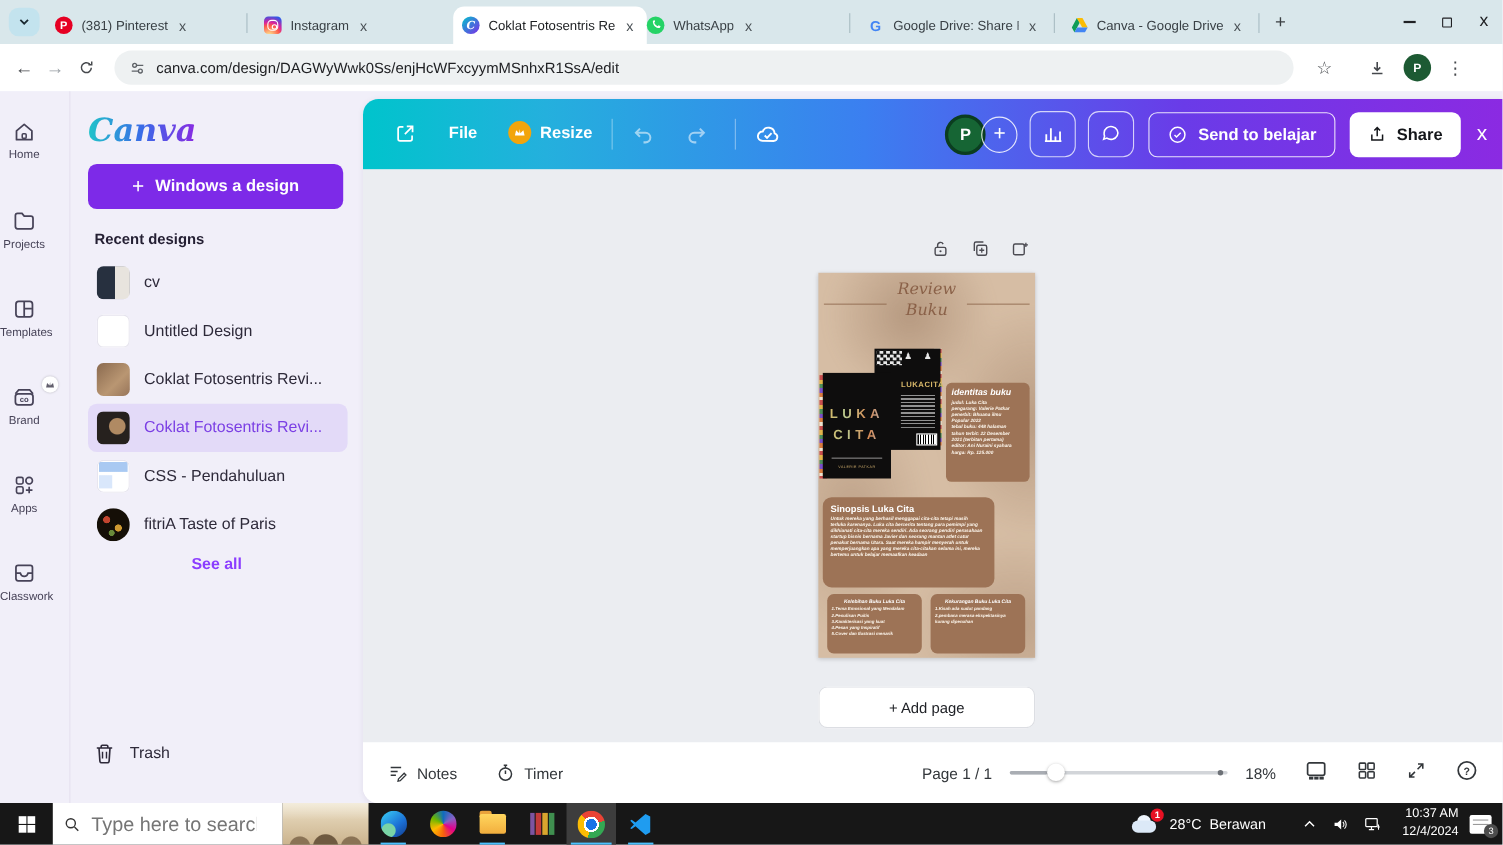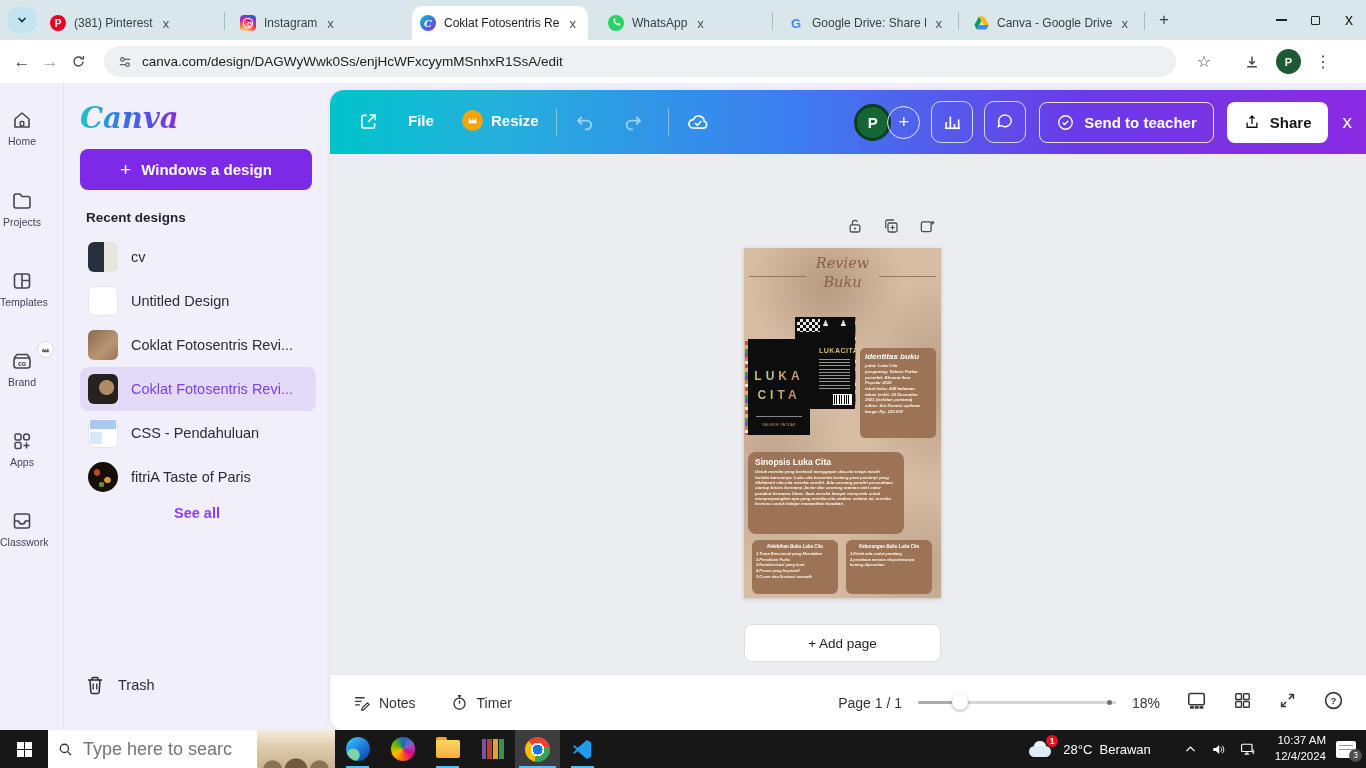--- a/index.html
+++ b/index.html
@@ -185,21 +185,21 @@
     <div class="tab" style="left:232px;width:168px;">
       <span class="fav insta"></span>
       <span class="title">Instagram</span>
       <span class="x">x</span>
     </div>
     <div class="tab active" style="left:412px;width:176px;">
       <span class="fav canva">C</span>
       <span class="title">Coklat Fotosentris Re</span>
       <span class="x">x</span>
     </div>
-    <div class="tab" style="left:600px;width:166px;">
+    <div class="tab" style="left:580px;width:166px;">
       <span class="fav wa">
           <svg width="10" height="10" viewBox="0 0 16 16">
             <path d="M4 2 c0 6 4 10 10 10 l1.3-2.6 -3-1.4 -1.3 1.3 c-2.4-.9-4.3-2.8-5-5.2 l1.3-1.2 -1.2-3z" fill="#fff"></path>
           </svg>
         </span>
       <span class="title">WhatsApp</span>
       <span class="x">x</span>
     </div>
     <div class="tabdiv" style="left:772px;"></div>
     <div class="tab" style="left:780px;width:172px;">
@@ -411,21 +411,21 @@
           <div class="sqbtn">
             <svg width="20" height="20" viewBox="0 0 24 24">
                 <path d="M4.5 10.5 a7.5 7 0 1 1 3 5.7 L4 17.5 l1-3.4 a7 7 0 0 1 -.5-3.6 Z" fill="none" stroke="#fff" stroke-width="1.7"></path>
               </svg>
           </div>
           <div class="send-btn">
             <svg width="19" height="19" viewBox="0 0 24 24">
                 <circle cx="12" cy="12" r="8.5" fill="none" stroke="#fff" stroke-width="1.7"></circle>
                 <path d="M8.5 12.2 l2.3 2.3 L15.6 9.8" fill="none" stroke="#fff" stroke-width="1.7"></path>
               </svg>
-            <span>Send to teacher</span>
+            <span>Send to belajar</span>
           </div>
           <div class="share-btn">
             <svg width="18" height="18" viewBox="0 0 24 24">
                 <path d="M12 14.5 V4.5 M8.5 7.5 L12 4 l3.5 3.5 M5.5 12.5 v6.5 h13 v-6.5" fill="none" stroke="#14161a" stroke-width="1.8"></path>
               </svg>
             <span>Share</span>
           </div>
           <div class="close-ed">x</div>
         </div>
       </div>

